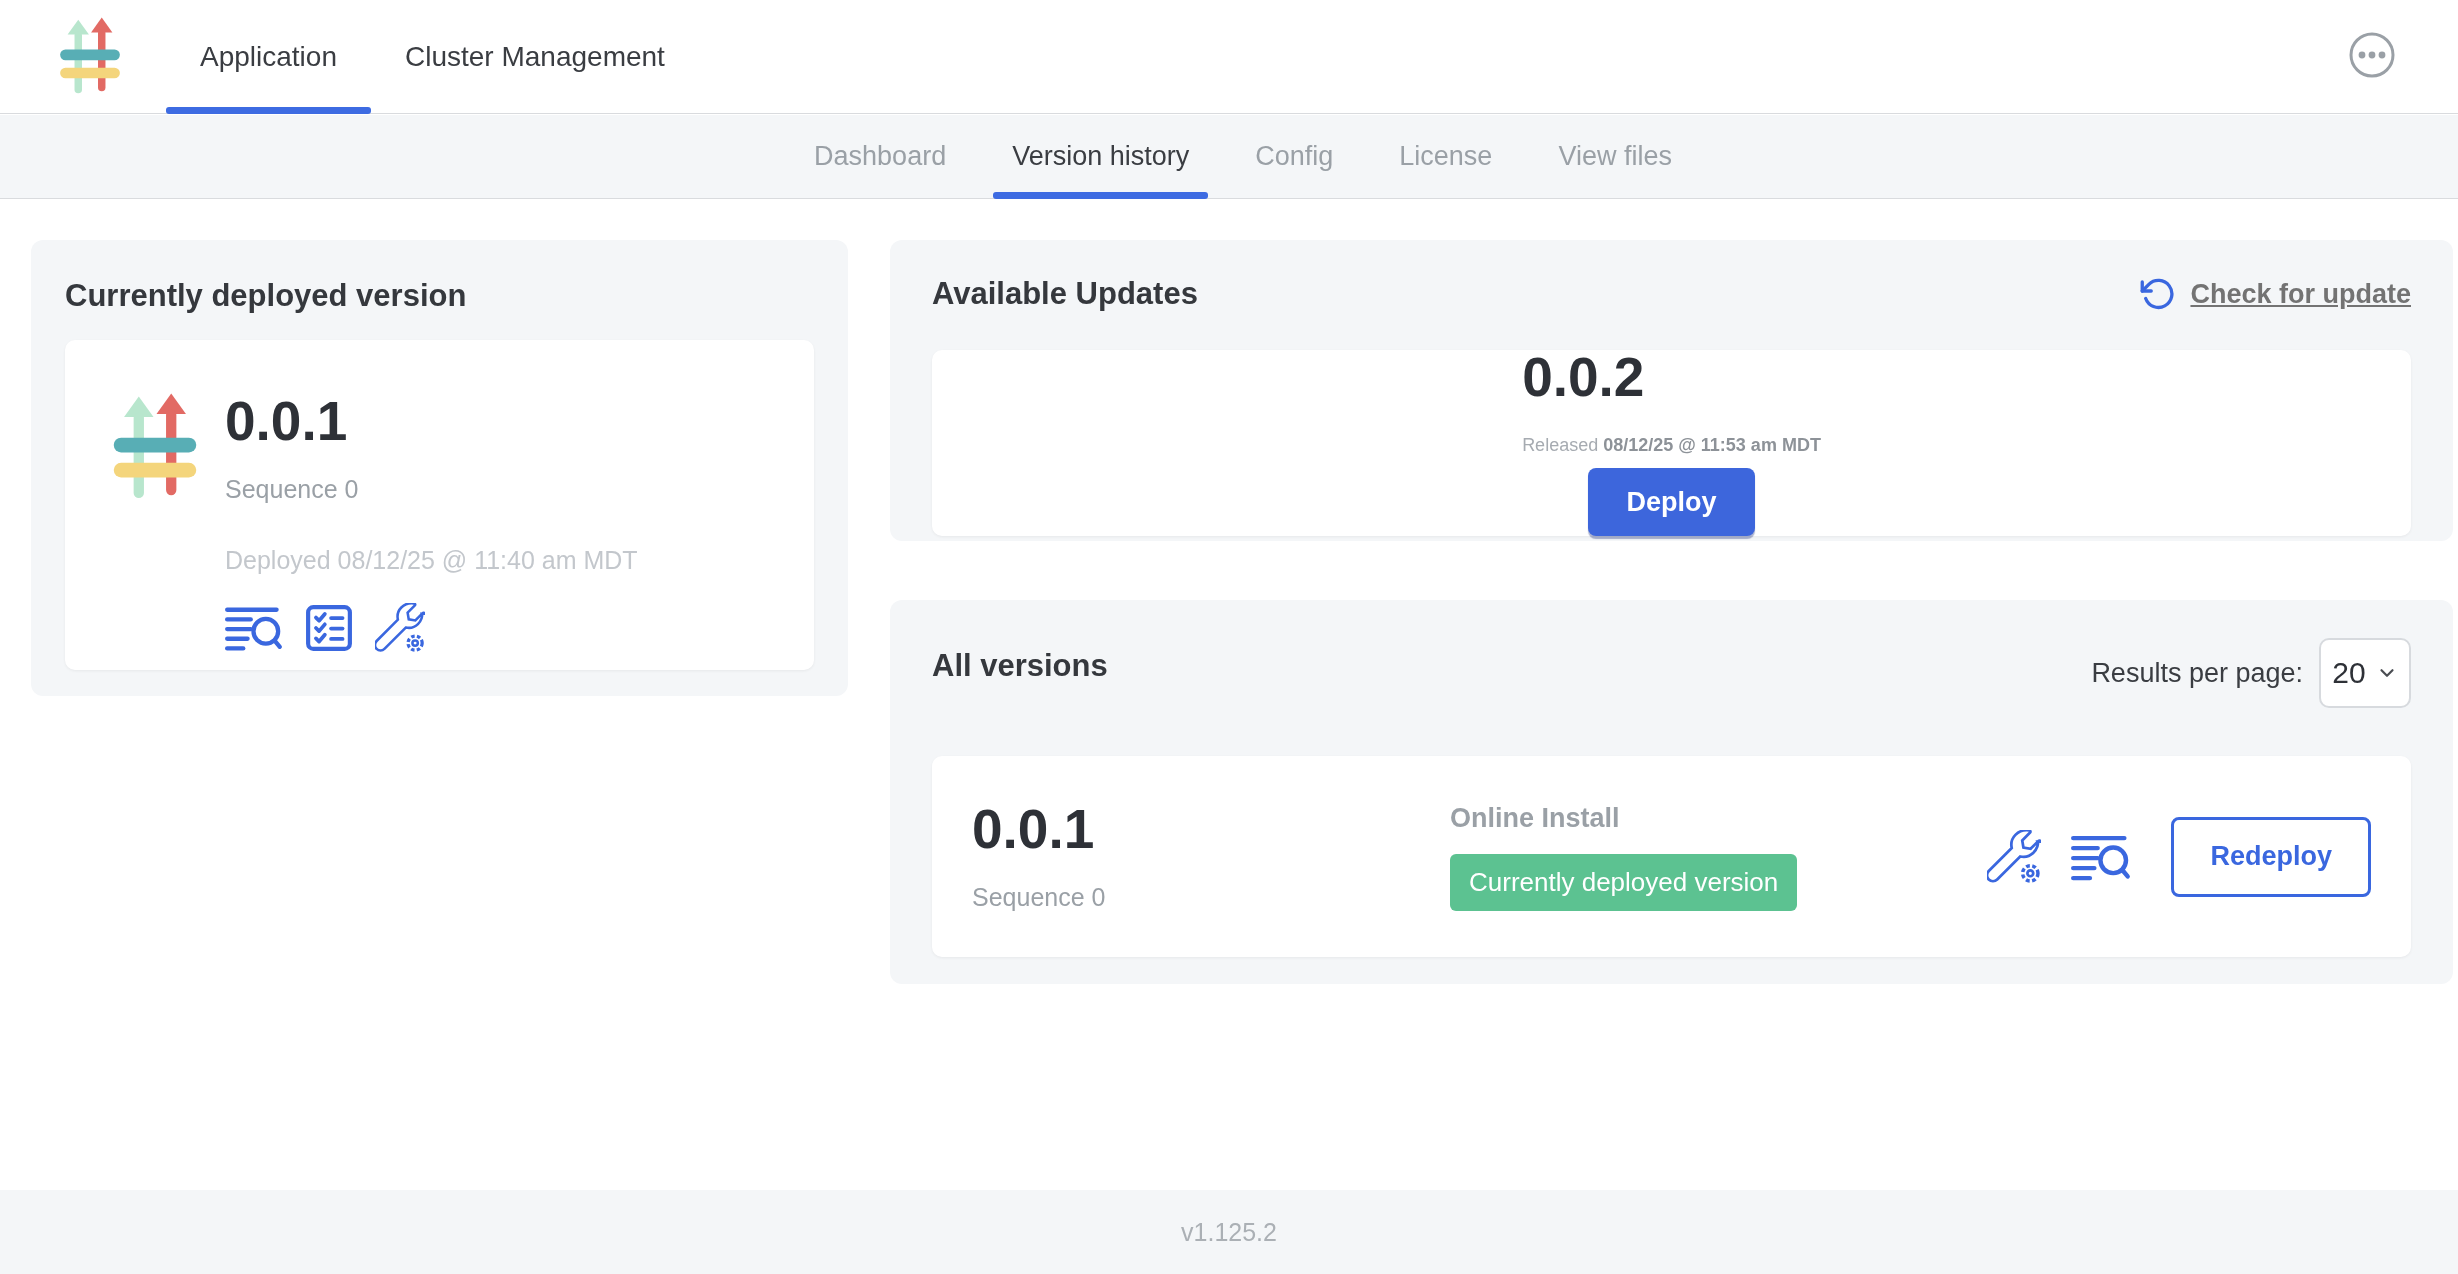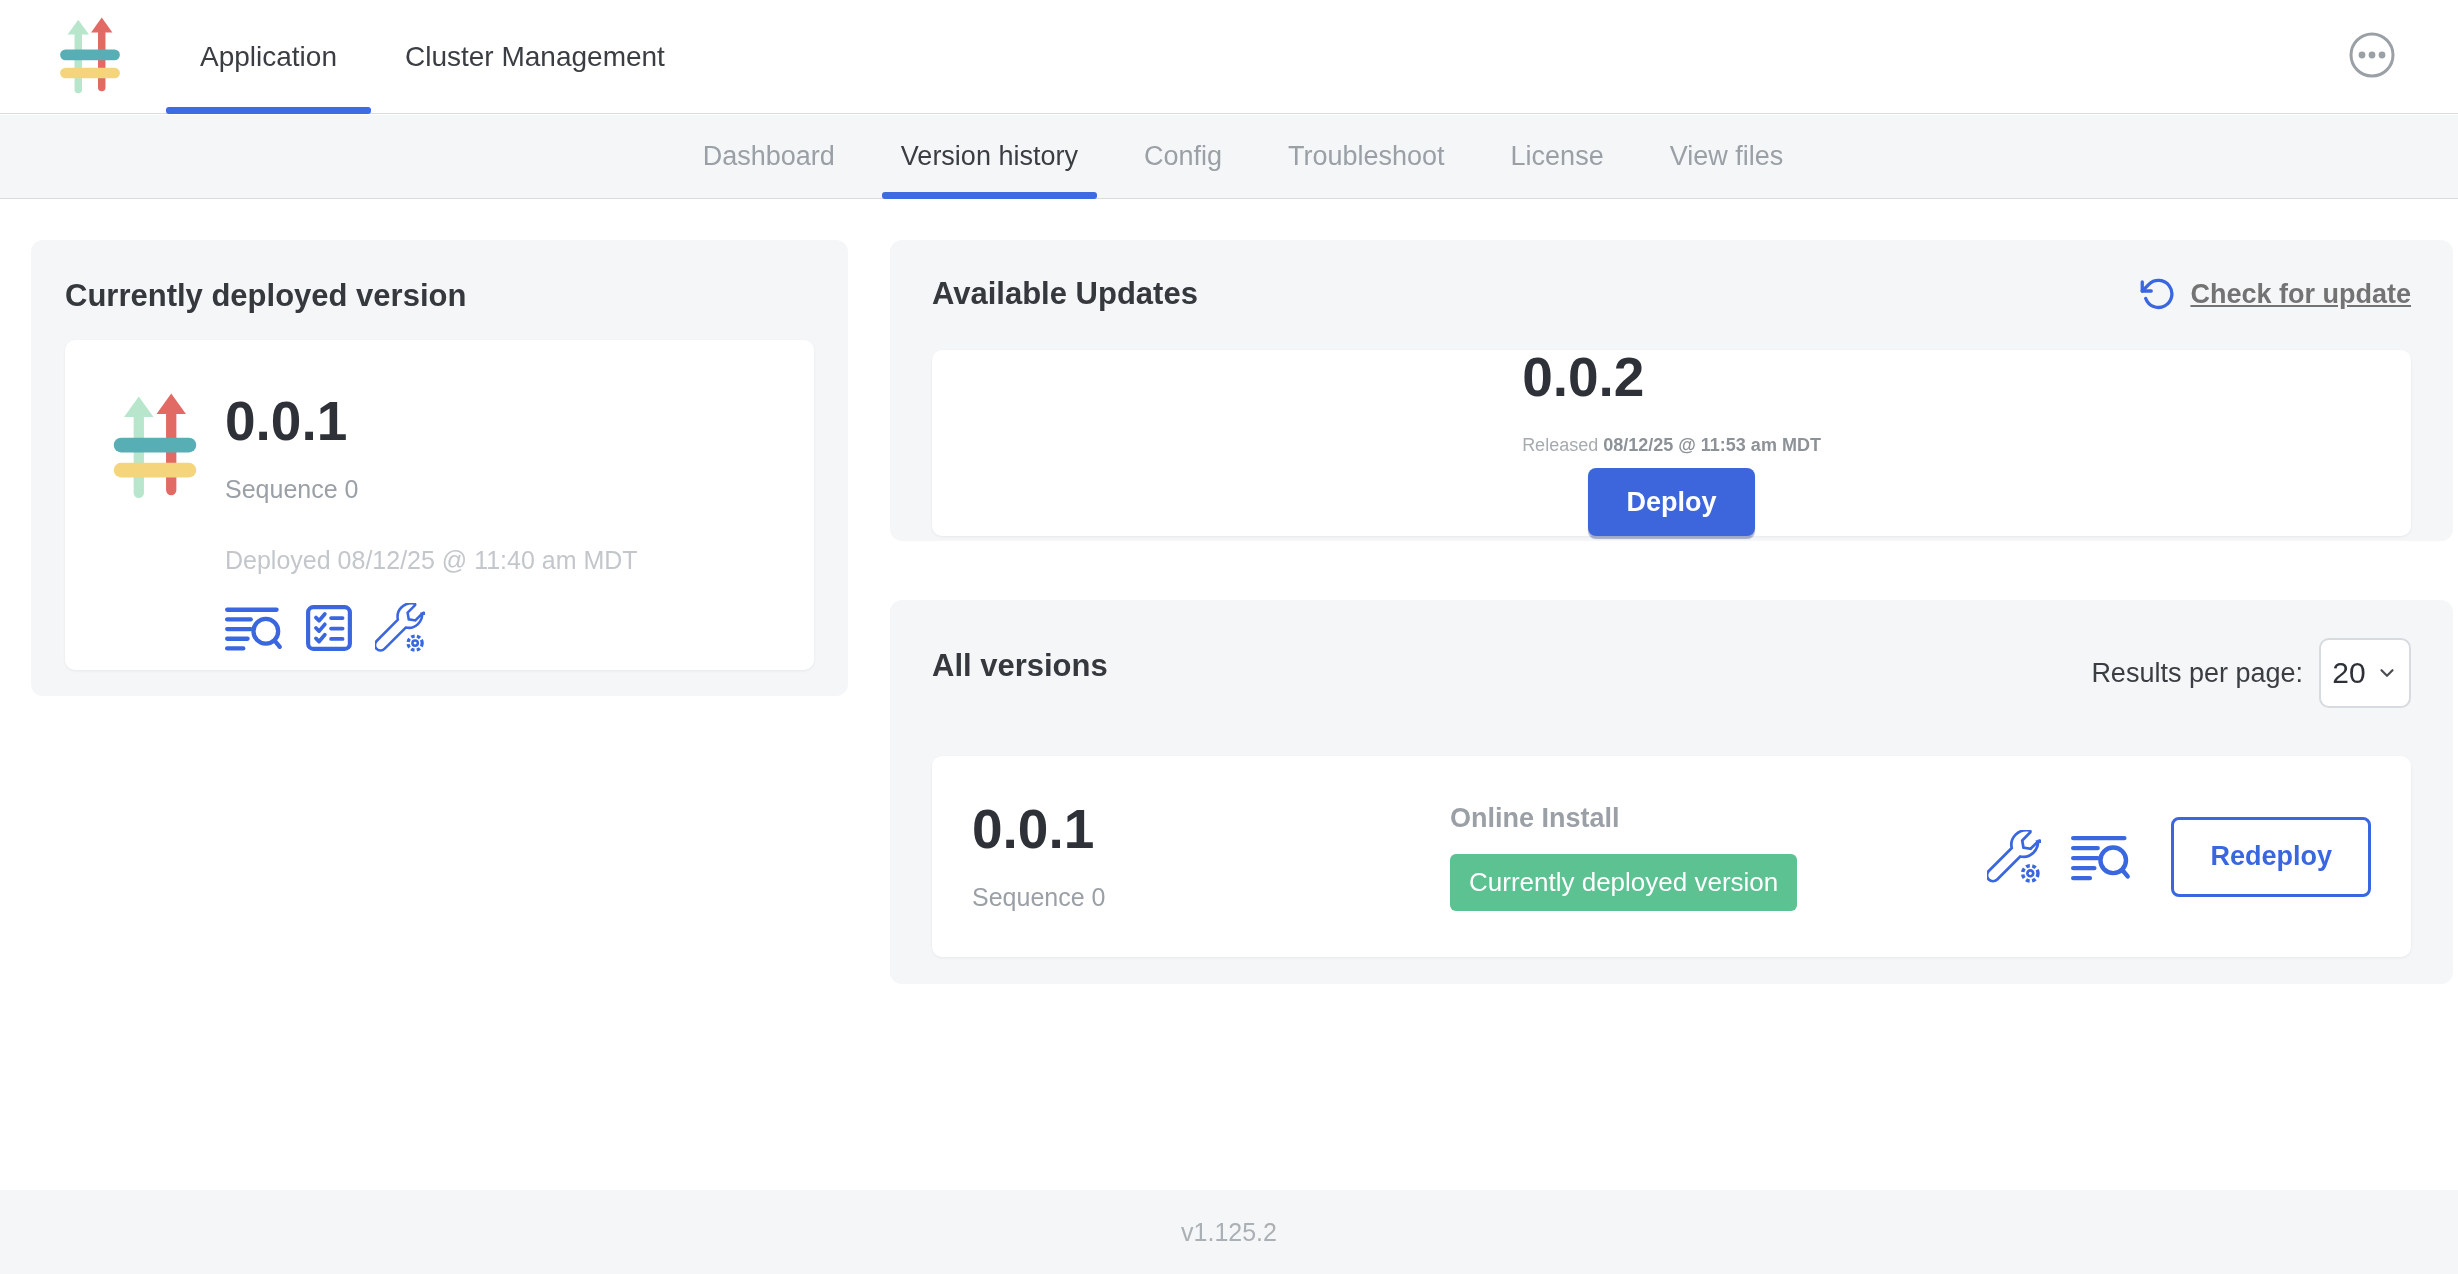--- a/index.html
+++ b/index.html
@@ -182,23 +182,20 @@
 
 <nav class="subnav">
   <div class="subnav-tab">
       <span>Dashboard</span>
     </div>
   <div class="subnav-tab active">
       <span>Version history</span>
     </div>
   <div class="subnav-tab">
       <span>Config</span>
-    </div>
-  <div class="subnav-tab">
-      <span>Troubleshoot</span>
     </div>
   <div class="subnav-tab">
       <span>License</span>
     </div>
   <div class="subnav-tab">
       <span>View files</span>
     </div>
 </nav>
 
 <section class="card card-deployed">

